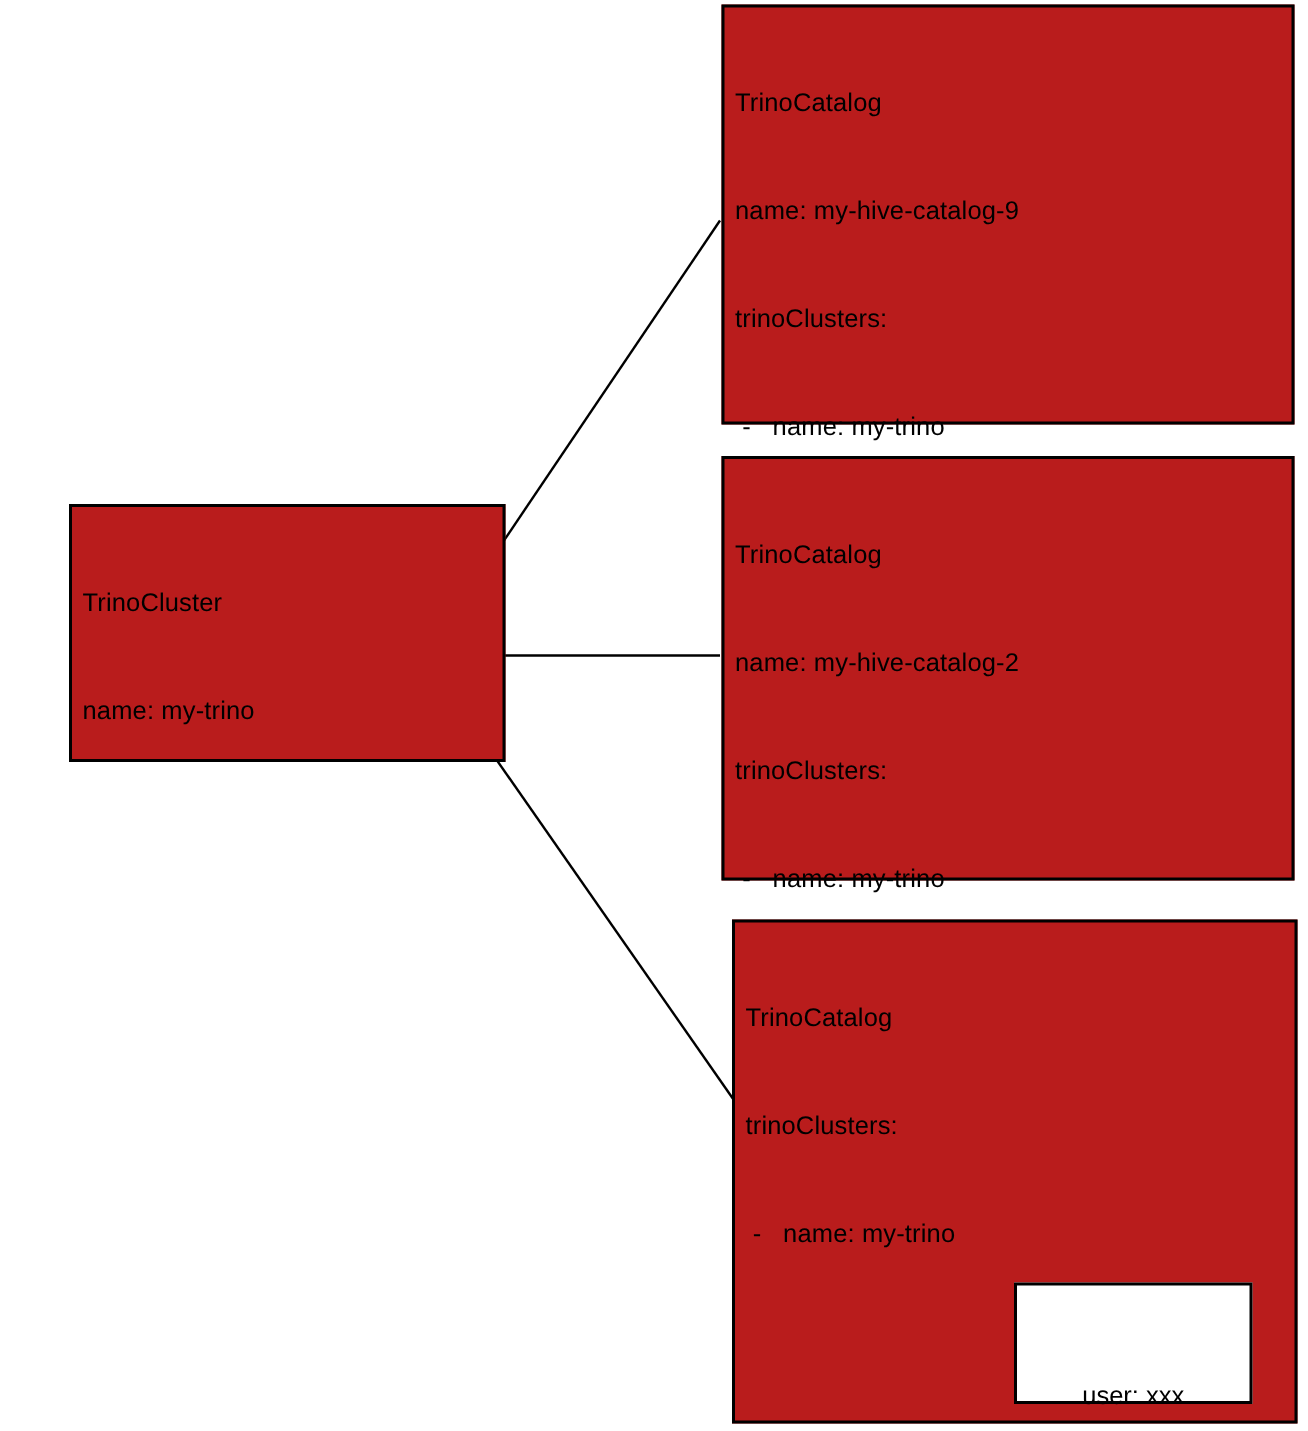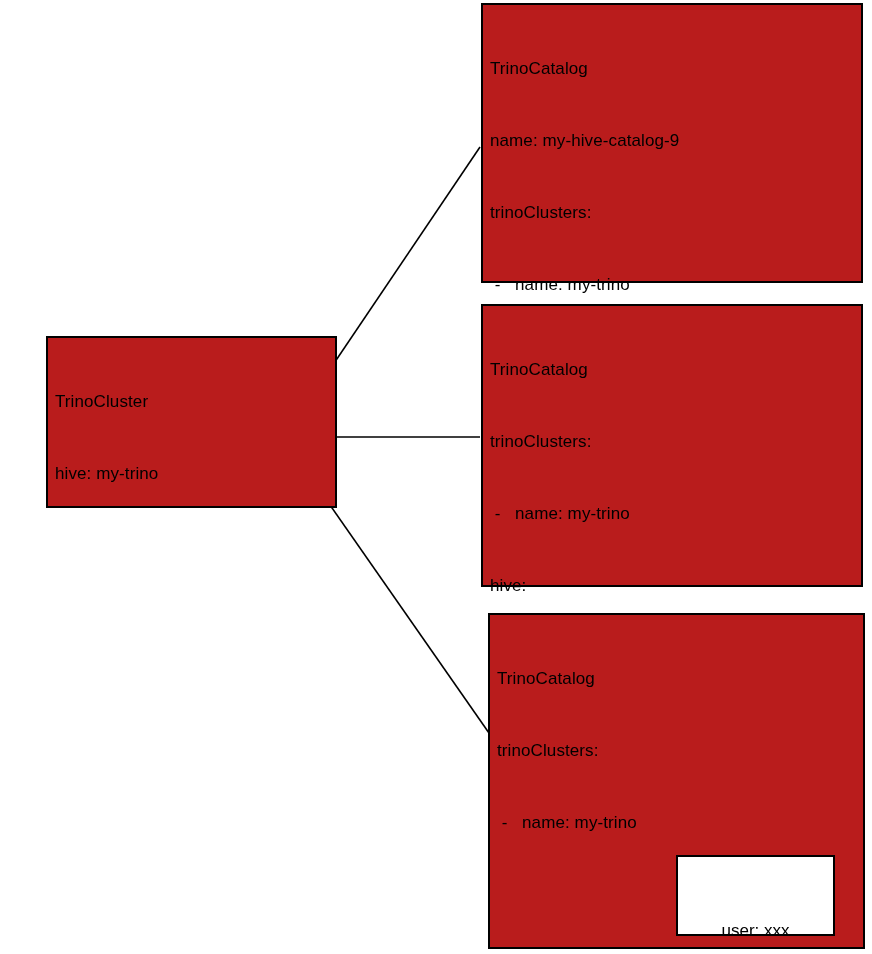--- a/index.html
+++ b/index.html
@@ -103,41 +103,42 @@
     <g>
       <line x1="762" y1="818" x2="786" y2="855" stroke="#000000" stroke-width="1.6"></line>
       <line x1="786" y1="855" x2="770" y2="829" stroke="#000000" stroke-width="1.6"></line>
       <line x1="786" y1="855" x2="780" y2="827" stroke="#000000" stroke-width="1.6"></line>
     </g>
   </svg>
 
   <div class="node" id="node-trinocluster">
     <div class="node-body">
       <span class="node-line">TrinoCluster</span>
-      <span class="node-line">hive: my-trino</span>
+      <span class="node-line">name: my-trino</span>
     </div>
   </div>
 
   <div class="node" id="node-catalog-1">
     <div class="node-body">
       <span class="node-line">TrinoCatalog</span>
       <span class="node-line">name: my-hive-catalog-9</span>
       <span class="node-line">trinoClusters:</span>
       <span class="node-line"> -   name: my-trino</span>
       <span class="node-line">hive:</span>
       <span class="node-line">   s3: # S3ConnnectionSpec</span>
       <span class="node-line">      inline:</span>
       <span class="node-line">         host: minio</span>
       <span class="node-line">   metastore: # whatever</span>
     </div>
   </div>
 
   <div class="node" id="node-catalog-2">
     <div class="node-body">
       <span class="node-line">TrinoCatalog</span>
+      <span class="node-line">name: my-hive-catalog-2</span>
       <span class="node-line">trinoClusters:</span>
       <span class="node-line"> -   name: my-trino</span>
       <span class="node-line">hive:</span>
       <span class="node-line">   hdfs:</span>
       <span class="node-line">      # TBD</span>
       <span class="node-line">   metastore: # whatever</span>
     </div>
   </div>
 
   <div class="node" id="node-catalog-3">

